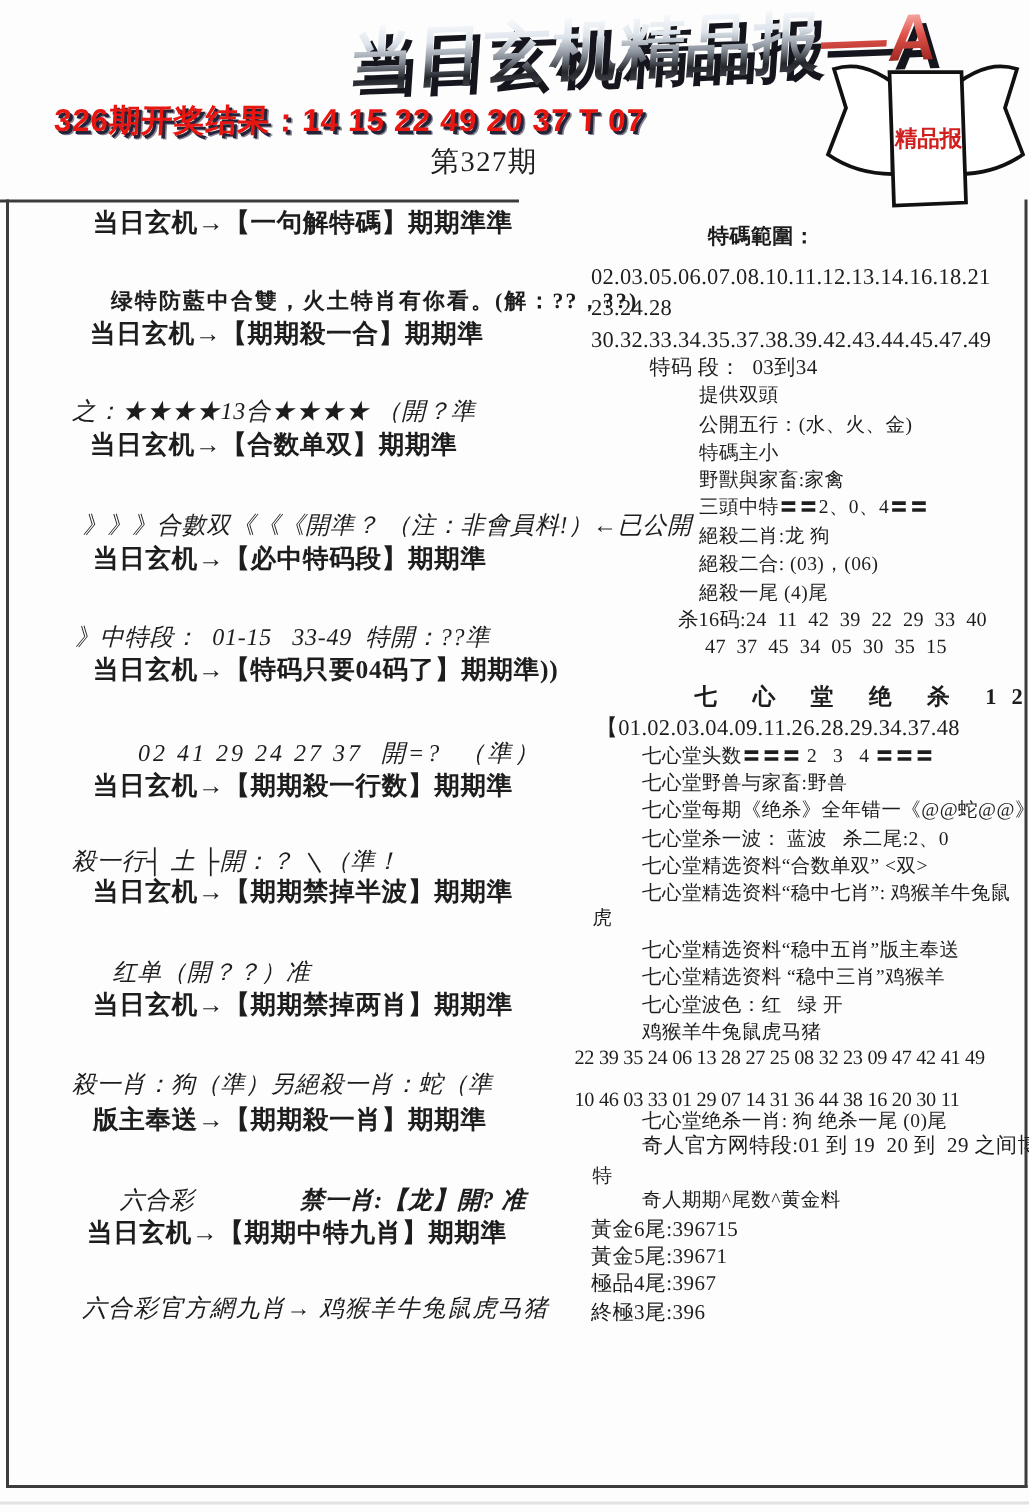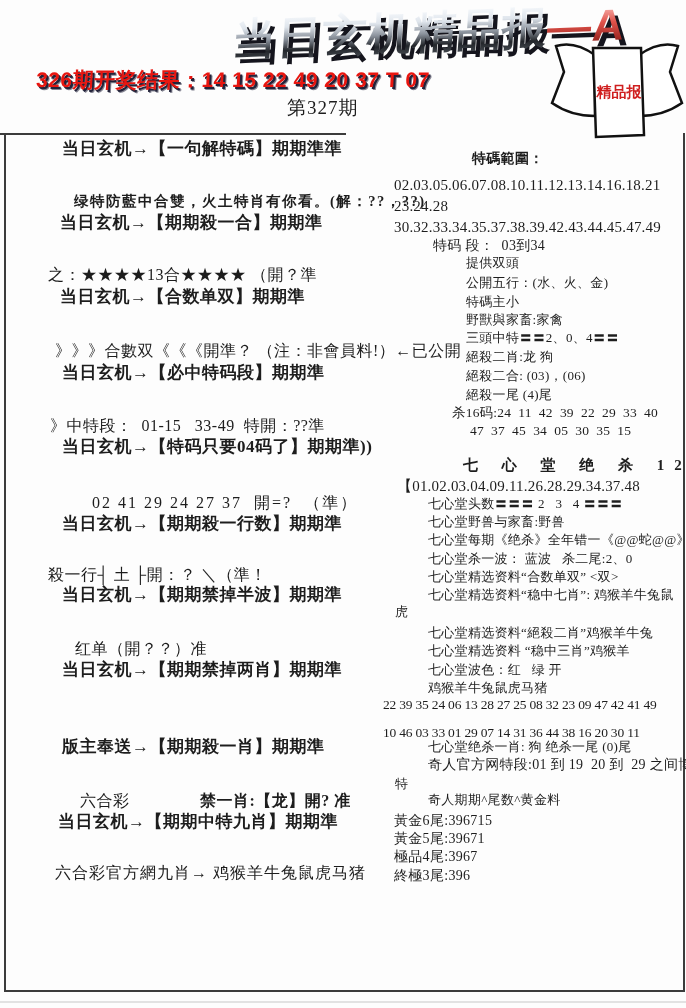--- a/index.html
+++ b/index.html
@@ -3,21 +3,21 @@
 <meta charset="utf-8">
 <style>
   html,body{margin:0;padding:0;background:#fff;}
   .page{position:relative;width:686px;height:1008px;background:#fdfdfd;overflow:hidden;
         font-family:"Liberation Serif","DejaVu Serif",serif;color:#1d1d1d;}
   .t{position:absolute;white-space:pre;line-height:1.15;}
   .b{font-weight:bold;}
   
   .label{font-size:17px;font-weight:bold;letter-spacing:.5px;}
   .hint15{font-size:14.5px;letter-spacing:1.5px;font-weight:600;}
-  .hint16{font-size:16px;letter-spacing:.5px;}
+  .hint16{font-size:16px;letter-spacing:.5px;font-style:italic;}
   
   .r{font-size:13px;letter-spacing:.3px;}
   .rnum{font-size:15px;letter-spacing:.2px;}
   .num13{font-size:13.5px;letter-spacing:.2px;}
   .qxtitle{font-size:15px;font-weight:bold;letter-spacing:10px;}
   .gold{font-size:14px;letter-spacing:.3px;}
   
   .box{position:absolute;left:4px;top:133px;width:677px;height:857px;
        border-left:2px solid #3c3c3c;border-right:2px solid #3c3c3c;border-bottom:2px solid #3c3c3c;}
   .topline{position:absolute;left:0;top:133px;width:346px;height:2px;background:#3c3c3c;}
@@ -70,20 +70,21 @@
   <div class="t hint16" style="left:55px;top:342px">》》》合數双《《《開準？ （注：非會員料!）←已公開</div>
   <div class="t label" style="left:62px;top:363px">当日玄机→【必中特码段】期期準</div>
   <div class="t hint16" style="left:50px;top:417px">》中特段：  01-15   33-49  特開：??準</div>
   <div class="t label" style="left:62px;top:437px">当日玄机→【特码只要04码了】期期準))</div>
   <div class="t hint16" style="left:92px;top:494px;letter-spacing:2px">02 41 29 24 27 37  開=?  （準）</div>
   <div class="t label" style="left:62px;top:514px">当日玄机→【期期殺一行数】期期準</div>
   <div class="t hint16" style="left:48px;top:566px">殺一行┤ 土 ├開：？ ＼（準！</div>
   <div class="t label" style="left:62px;top:585px">当日玄机→【期期禁掉半波】期期準</div>
   <div class="t hint16" style="left:75px;top:640px">红单（開？？）准</div>
   <div class="t label" style="left:62px;top:660px">当日玄机→【期期禁掉两肖】期期準</div>
+  <div class="t hint16" style="left:48px;top:715px">殺一肖：狗（準）另絕殺一肖：蛇（準</div>
   <div class="t label" style="left:62px;top:737px">版主奉送→【期期殺一肖】期期準</div>
   <div class="t hint16" style="left:80px;top:792px">六合彩</div>
   <div class="t hint16 b" style="left:200px;top:792px">禁一肖:【龙】開? 准</div>
   <div class="t label" style="left:58px;top:812px">当日玄机→【期期中特九肖】期期準</div>
   <div class="t hint16" style="left:55px;top:864px;letter-spacing:1px">六合彩官方網九肖→ 鸡猴羊牛兔鼠虎马猪</div>
 
   <div class="t r b" style="left:472px;top:151px;font-size:14px">特碼範圍：</div>
   <div class="t rnum" style="left:394px;top:177px">02.03.05.06.07.08.10.11.12.13.14.16.18.21</div>
   <div class="t rnum" style="left:394px;top:198px">23.24.28</div>
   <div class="t rnum" style="left:394px;top:219px">30.32.33.34.35.37.38.39.42.43.44.45.47.49</div>
@@ -101,21 +102,21 @@
 
   <div class="t qxtitle" style="left:463px;top:457px">七 心 堂 绝 杀 12 码</div>
   <div class="t rnum" style="left:397px;top:478px">【01.02.03.04.09.11.26.28.29.34.37.48</div>
   <div class="t r" style="left:428px;top:497px">七心堂头数〓〓〓 2   3   4 〓〓〓</div>
   <div class="t r" style="left:428px;top:515px">七心堂野兽与家畜:野兽</div>
   <div class="t r" style="left:428px;top:533px">七心堂每期《绝杀》全年错一《@@蛇@@》</div>
   <div class="t r" style="left:428px;top:552px">七心堂杀一波： 蓝波   杀二尾:2、0</div>
   <div class="t r" style="left:428px;top:570px">七心堂精选资料“合数单双” &lt;双&gt;</div>
   <div class="t r" style="left:428px;top:588px">七心堂精选资料“稳中七肖”: 鸡猴羊牛兔鼠</div>
   <div class="t r" style="left:395px;top:605px">虎</div>
-  <div class="t r" style="left:428px;top:626px">七心堂精选资料“絕殺二肖”鸡猴羊牛兔</div>
+  <div class="t r" style="left:428px;top:626px">七心堂精选资料“稳中五肖”版主奉送</div>
   <div class="t r" style="left:428px;top:644px">七心堂精选资料 “稳中三肖”鸡猴羊</div>
   <div class="t r" style="left:428px;top:663px">七心堂波色：红   绿 开</div>
   <div class="t r" style="left:428px;top:681px">鸡猴羊牛兔鼠虎马猪</div>
   <div class="t num13" style="left:383px;top:697px;letter-spacing:-.2px">22 39 35 24 06 13 28 27 25 08 32 23 09 47 42 41 49</div>
   <div class="t num13" style="left:383px;top:725px;letter-spacing:-.2px">10 46 03 33 01 29 07 14 31 36 44 38 16 20 30 11</div>
   <div class="t r" style="left:428px;top:740px">七心堂绝杀一肖: 狗 绝杀一尾 (0)尾</div>
   <div class="t r" style="left:428px;top:757px;font-size:14px">奇人官方网特段:01 到 19  20 到  29 之间博</div>
   <div class="t r" style="left:395px;top:777px">特</div>
   <div class="t r" style="left:428px;top:793px">奇人期期^尾数^黄金料</div>
   <div class="t gold" style="left:394px;top:813px">黃金6尾:396715</div>

